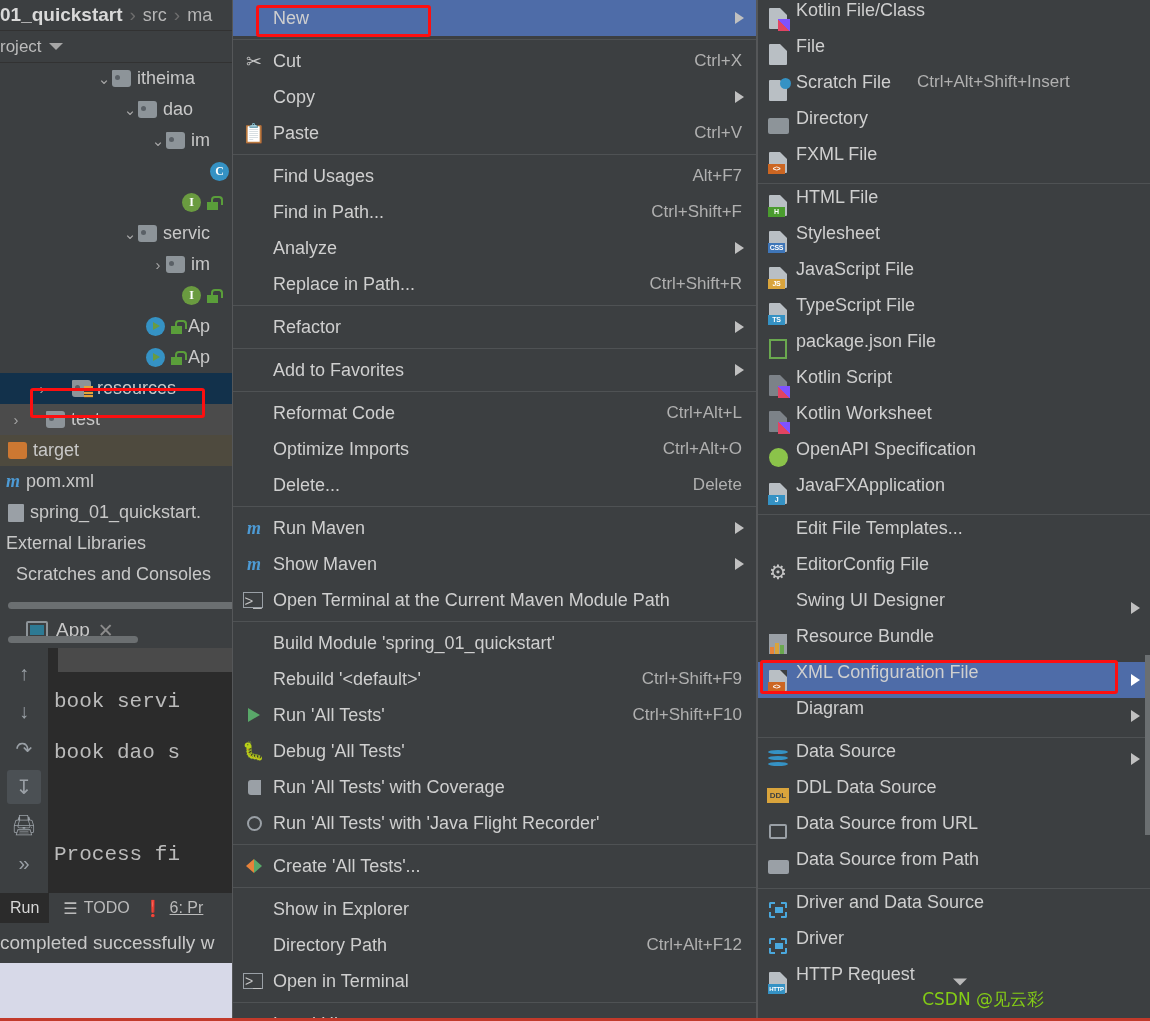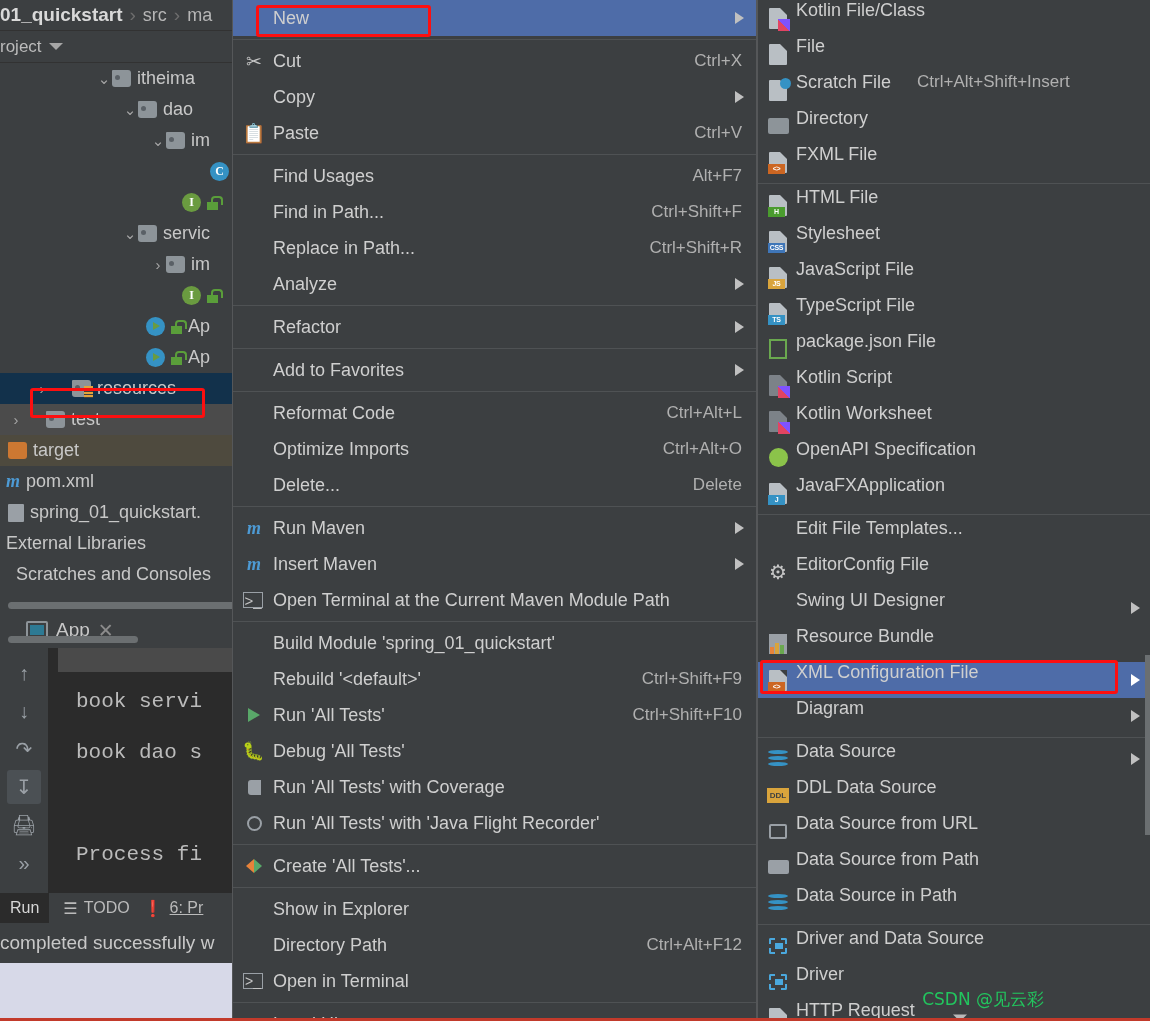--- a/index.html
+++ b/index.html
@@ -87,21 +87,21 @@
     position:absolute; left:0; top:612px; width:240px; height:36px;
     background:#3c3f41; display:flex; align-items:center; gap:8px;
   }
   .tabicon{width:22px;height:18px;border:2px solid #8d9499;border-radius:2px;position:relative;}
   .tabicon::after{content:"";position:absolute;left:2px;top:2px;right:2px;bottom:2px;background:#2d7a94;}
   .console {
     position:absolute; left:0; top:648px; width:240px; height:245px; background:#2b2b2b;
     color:#bbbbbb; font-family:"Liberation Mono", monospace; font-size:21px;
     overflow:hidden;
   }
-  .console .ln { padding-left:76px; height:51px; line-height:51px; white-space:nowrap; }
+  .console .ln { padding-left:54px; height:51px; line-height:51px; white-space:nowrap; }
   .vtoolbar {
     position:absolute; left:0; top:648px; width:48px; height:245px; background:#3c3f41;
     display:flex; flex-direction:column; align-items:center; padding-top:8px; gap:4px;
   }
   .vbtn { width:34px;height:34px; display:flex;align-items:center;justify-content:center;
     color:#9aa0a6; font-size:20px; border-radius:3px;}
   .vbtn.on { background:#4b5054; }
 
   .statusbar {
     position:absolute; left:0; top:893px; width:240px; height:30px; background:#3c3f41;
@@ -168,21 +168,21 @@
   .kot { position:absolute; right:-3px; bottom:-2px; width:12px; height:12px;
     background: linear-gradient(45deg,#e24462 0 50%, #7f52ff 50% 100%); }
   .dbcyl { width:20px; height:18px; position:relative; }
   .dbcyl i { position:absolute; left:0; width:20px; height:4px; background:#3592c4;
     border-radius:50%; }
   .drv { width:18px;height:16px;border:2px dashed #4aa8dd; border-radius:2px;
     position:relative;}
   .drv::after{content:"";position:absolute;left:4px;top:3px;width:8px;height:6px;background:#4aa8dd;}
 
   .watermark {
-    position:absolute; right:14px; bottom:10px; color:#22c55e; font-size:17px;
+    position:absolute; right:14px; bottom:10px; color:#84cc16; font-size:17px;
     font-family:"DejaVu Sans", sans-serif;
   }
   .redline-bottom{position:absolute;left:0;bottom:0;width:1150px;height:3px;background:#c23a2b;}
 </style>
 </head>
 <body>
 
 <div id="root">
 
   <div class="ide">
@@ -372,27 +372,27 @@
 
     <div class="mi">
       <span class="mlabel">Find Usages</span>
       <span class="mkey">Alt+F7</span>
     </div>
     <div class="mi">
       <span class="mlabel">Find in Path...</span>
       <span class="mkey">Ctrl+Shift+F</span>
     </div>
     <div class="mi">
+      <span class="mlabel">Analyze</span>
+      <span class="subarrow"></span>
+    </div>
+    <div class="mi">
       <span class="mlabel">Replace in Path...</span>
       <span class="mkey">Ctrl+Shift+R</span>
     </div>
-    <div class="mi">
-      <span class="mlabel">Analyze</span>
-      <span class="subarrow"></span>
-    </div>
     <div class="msep"></div>
 
     <div class="mi">
       <span class="mlabel">Refactor</span>
       <span class="subarrow"></span>
     </div>
     <div class="msep"></div>
 
     <div class="mi">
       <span class="mlabel">Add to Favorites</span>
@@ -414,21 +414,21 @@
     </div>
     <div class="msep"></div>
 
     <div class="mi">
       <span class="micon" style="color:#4d9ad4;font-style:italic;font-weight:bold;font-family:'Liberation Serif',serif;font-size:18px;">m</span>
       <span class="mlabel">Run Maven</span>
       <span class="subarrow"></span>
     </div>
     <div class="mi">
       <span class="micon" style="color:#4d9ad4;font-style:italic;font-weight:bold;font-family:'Liberation Serif',serif;font-size:18px;">m</span>
-      <span class="mlabel">Insert Maven</span>
+      <span class="mlabel">Show Maven</span>
       <span class="subarrow"></span>
     </div>
     <div class="mi">
       <span class="micon" style="color:#c6c6c6;font-size:15px;border:1px solid #9aa0a6;width:20px;height:16px;">&gt;_</span>
       <span class="mlabel">Open Terminal at the Current Maven Module Path</span>
     </div>
     <div class="msep"></div>
 
     <div class="mi">
       <span class="mlabel">Build Module 'spring_01_quickstart'</span>
@@ -660,30 +660,20 @@
         <span style="display:block;width:18px;height:15px;border:2px solid #9aa0a6;border-radius:2px;"></span>
       </span>
       <span class="slabel">Data Source from URL</span>
     </div>
     <div class="si">
       <span class="sicon">
         <span style="display:block;width:21px;height:14px;background:#9aa0a6;border-radius:2px;"></span>
       </span>
       <span class="slabel">Data Source from Path</span>
     </div>
-    <div class="si">
-      <span class="sicon">
-        <span class="dbcyl">
-            <i style="top:0;"></i>
-            <i style="top:6px;"></i>
-            <i style="top:12px;"></i>
-          </span>
-      </span>
-      <span class="slabel">Data Source in Path</span>
-    </div>
     <div class="msep"></div>
 
     <div class="si">
       <span class="sicon">
           <span class="drv"></span>
         </span>
       <span class="slabel">Driver and Data Source</span>
     </div>
     <div class="si">
       <span class="sicon">

